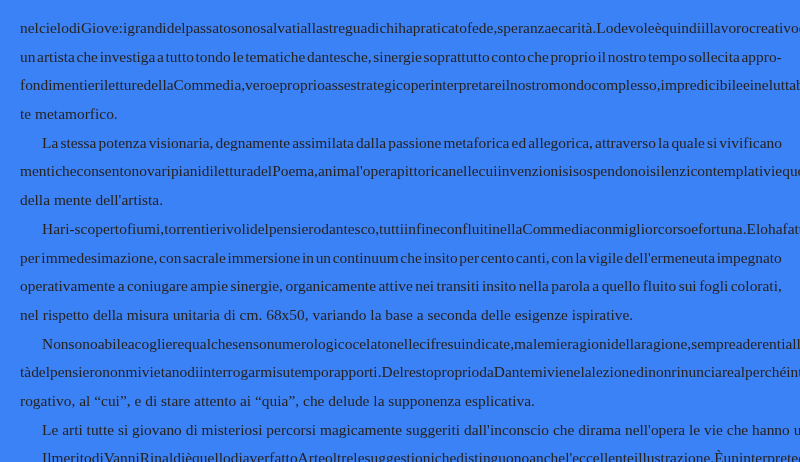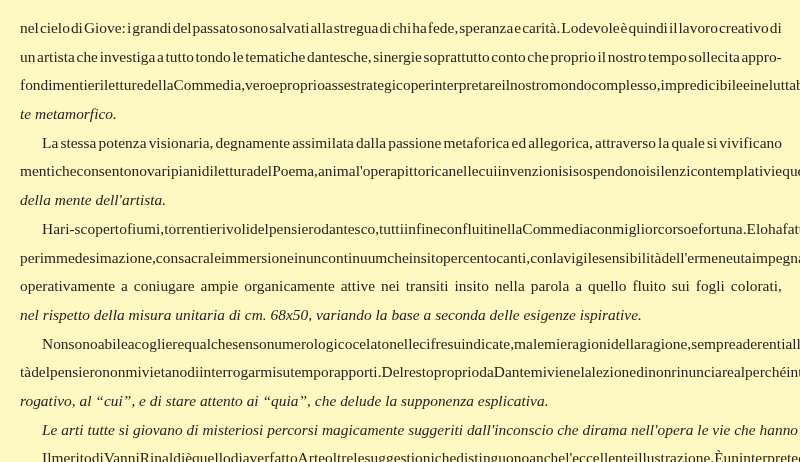--- a/index.html
+++ b/index.html
@@ -12,21 +12,21 @@
     height: 462px;
     overflow: hidden;
     font-family: "Liberation Serif", "DejaVu Serif", serif;
     color: #26211e;
   }
 
   #page {
     position: relative;
     width: 800px;
     height: 462px;
-    background: #fef9c3;
+    background: #3b82f6;
     padding: 0;
   }
 
   .text-block {
     position: absolute;
     left: 20px;
     top: 14px;
     width: 762px;
   }
 
@@ -49,21 +49,20 @@
     white-space: normal;
   }
   .ln.just > .w {
     display: inline-block;
     white-space: pre;
   }
 
   
   .ln.flush {
     display: block;
-    font-style: italic;
   }
 
   
   .ln.indent {
     padding-left: 22px;
   }
   .ln.just.indent > .w:first-child {
     margin-left: 0;
   }
 
@@ -90,20 +89,21 @@
         <span class="w">grandi</span>
         <span class="w">del</span>
         <span class="w">passato</span>
         <span class="w">sono</span>
         <span class="w">salvati</span>
         <span class="w">alla</span>
         <span class="w">stregua</span>
         <span class="w">di</span>
         <span class="w">chi</span>
         <span class="w">ha</span>
+        <span class="w">praticato</span>
         <span class="w">fede,</span>
         <span class="w">speranza</span>
         <span class="w">e</span>
         <span class="w">carità.</span>
         <span class="w">Lodevole</span>
         <span class="w">è</span>
         <span class="w">quindi</span>
         <span class="w">il</span>
         <span class="w">lavoro</span>
         <span class="w">creativo</span>
@@ -231,29 +231,29 @@
         <span class="w">un</span>
         <span class="w">continuum</span>
         <span class="w">che</span>
         <span class="w">insito</span>
         <span class="w">per</span>
         <span class="w">cento</span>
         <span class="w">canti,</span>
         <span class="w">con</span>
         <span class="w">la</span>
         <span class="w">vigile</span>
-        <span class="w">sensibilità</span>
         <span class="w">dell'ermeneuta</span>
         <span class="w">impegnato</span>
       </div>
       <div class="ln just">
         <span class="w">operativamente</span>
         <span class="w">a</span>
         <span class="w">coniugare</span>
         <span class="w">ampie</span>
+        <span class="w">sinergie,</span>
         <span class="w">organicamente</span>
         <span class="w">attive</span>
         <span class="w">nei</span>
         <span class="w">transiti</span>
         <span class="w">insito</span>
         <span class="w">nella</span>
         <span class="w">parola</span>
         <span class="w">a</span>
         <span class="w">quello</span>
         <span class="w">fluito</span>

